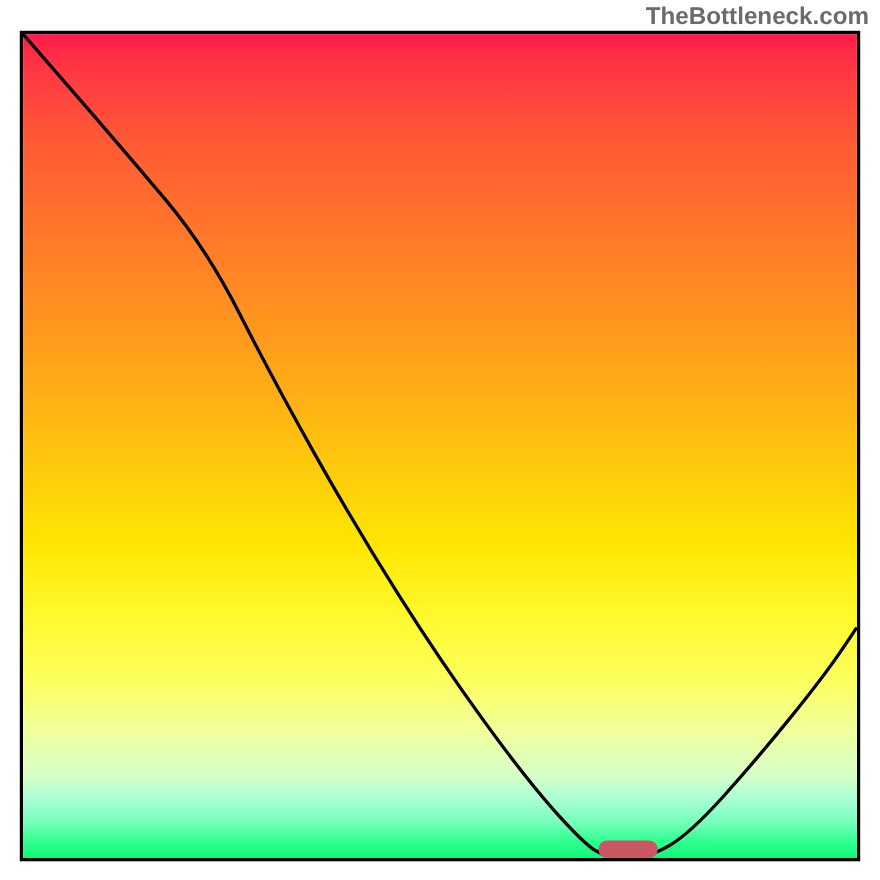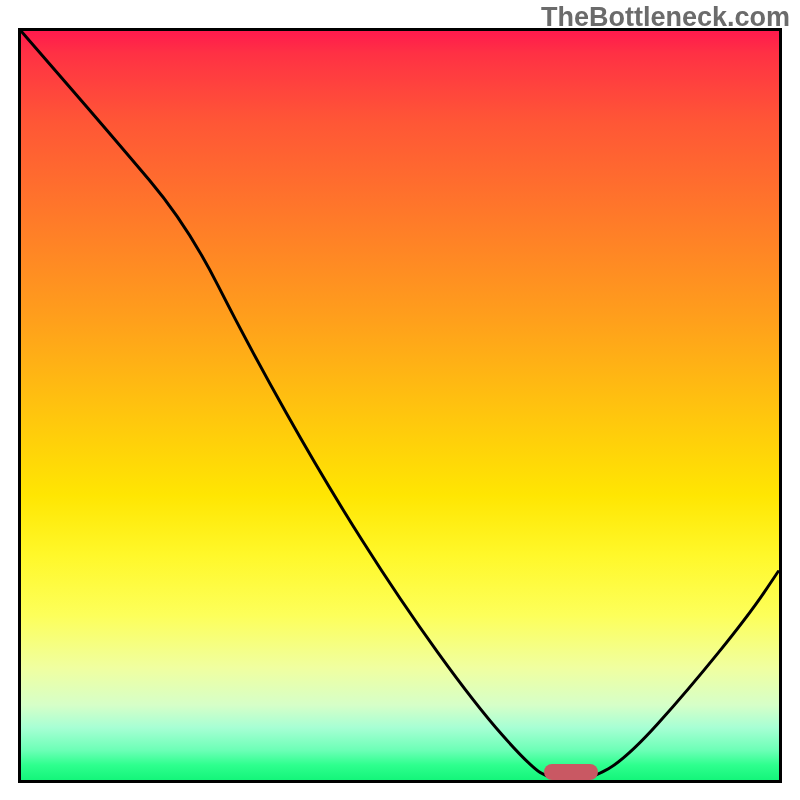--- a/index.html
+++ b/index.html
@@ -8,21 +8,21 @@
     height: 800px;
     background: #ffffff;
     position: relative;
     font-family: Arial, Helvetica, sans-serif;
     overflow: hidden;
   }
   .watermark {
     position: absolute;
     top: 2px;
     right: 10px;
-    font-size: 27px;
+    font-size: 22px;
     font-weight: bold;
     color: #6b6b6b;
     font-family: Arial, sans-serif;
   }
   .plot-area {
     position: absolute;
     left: 18px;
     top: 28px;
     width: 764px;
     height: 755px;

